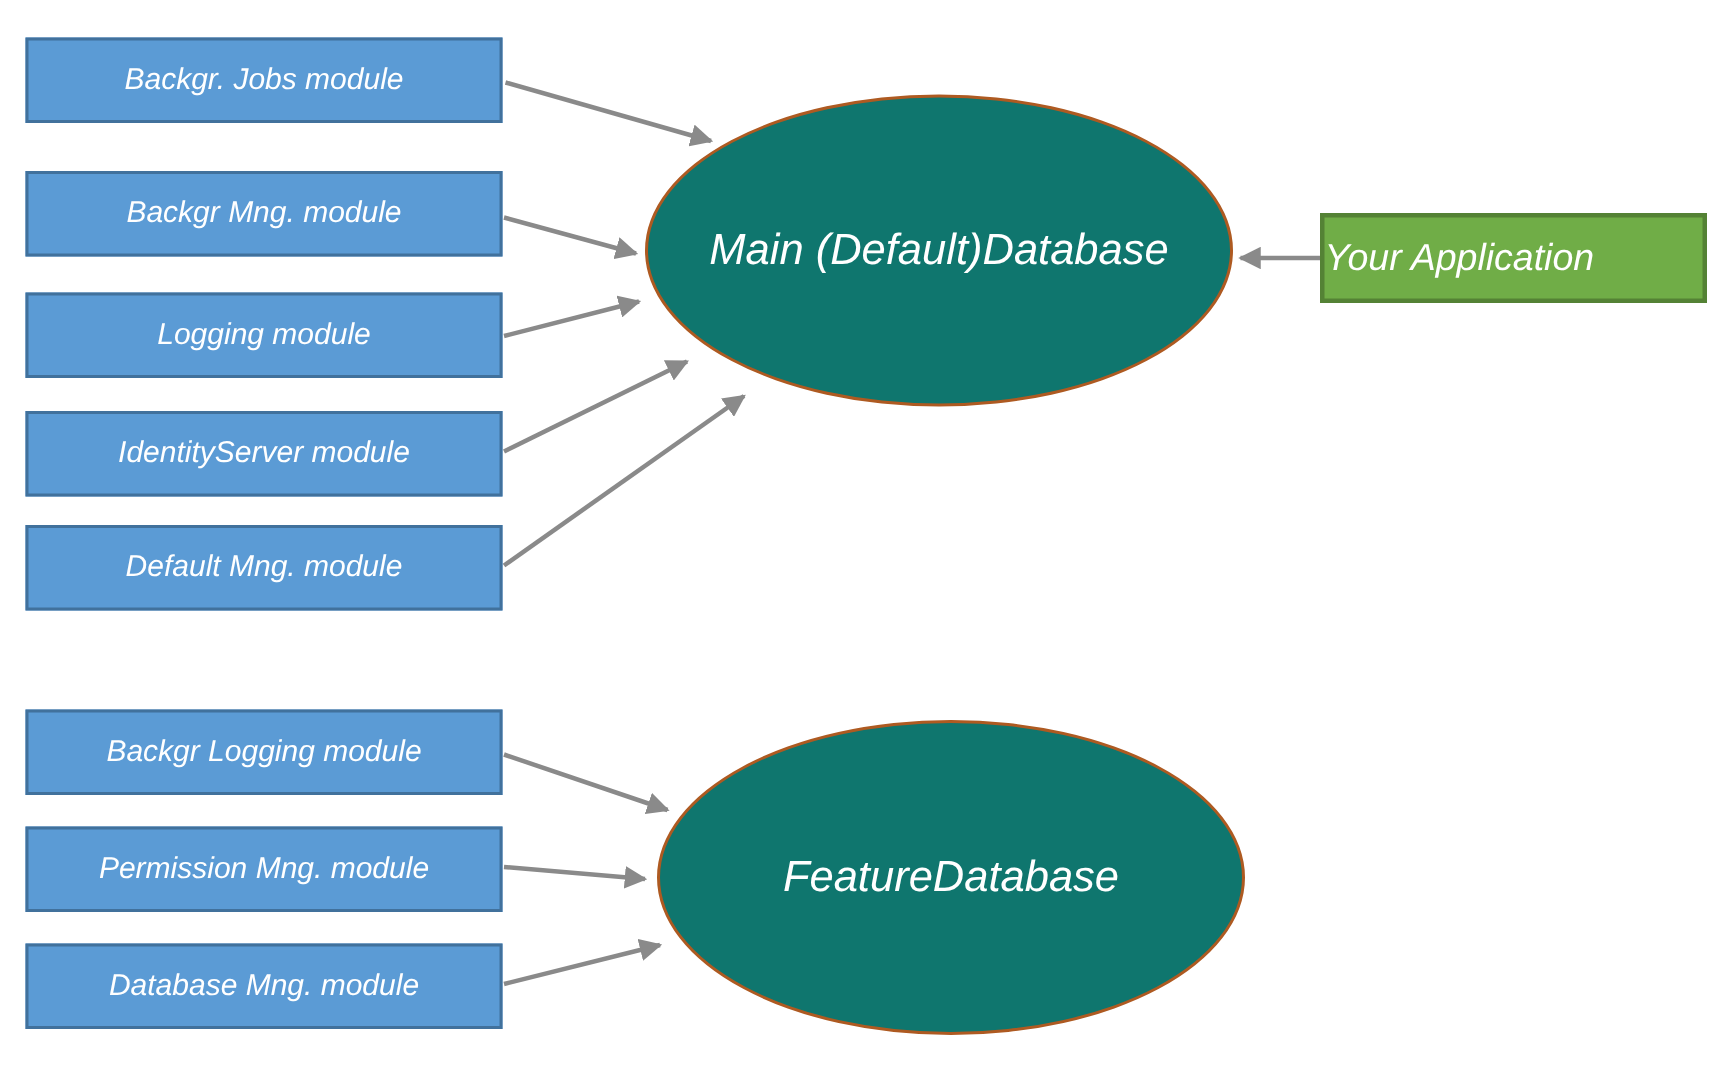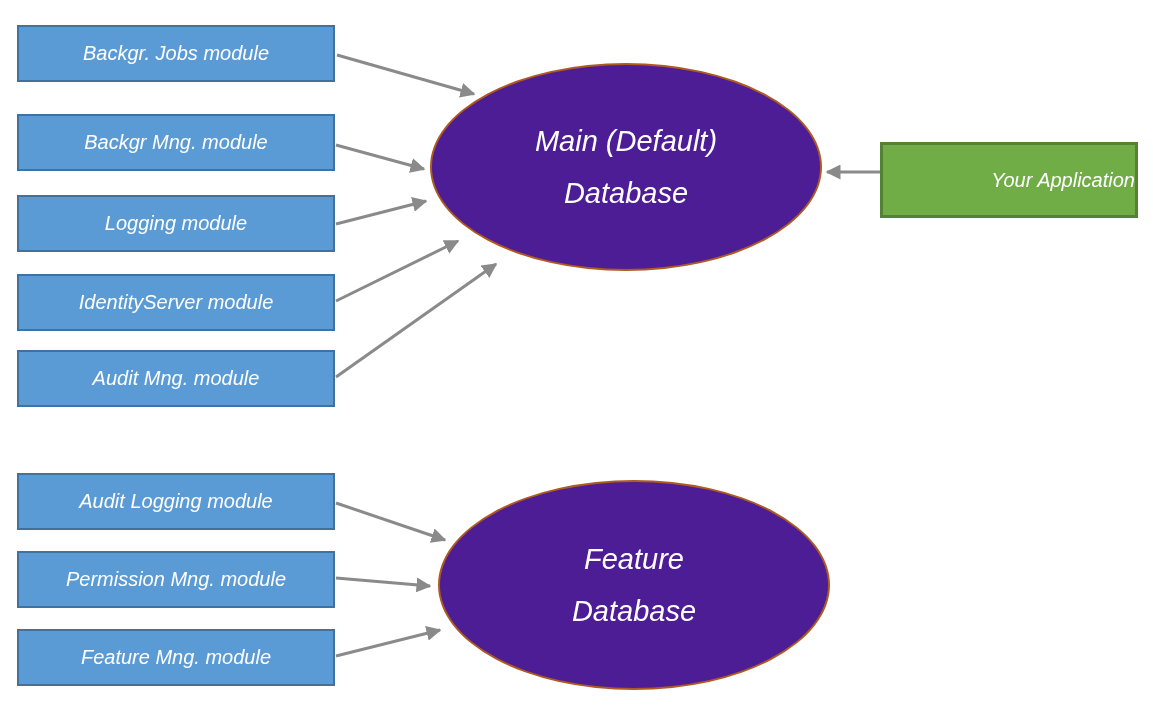--- a/index.html
+++ b/index.html
@@ -27,46 +27,46 @@
     color: #ffffff;
     font-size: 20px;
     display: flex;
     align-items: center;
     justify-content: center;
     text-align: center;
   }
   .db-ellipse {
     position: absolute;
     box-sizing: border-box;
-    background: #4c1d95;
+    background: #0f766e;
     border: 2px solid #AE5A21;
     border-radius: 50%;
     color: #ffffff;
     display: flex;
-    flex-direction: column;
+    flex-direction: row;
     align-items: center;
     justify-content: center;
     text-align: center;
     font-size: 29px;
     line-height: 52px;
   }
   .app-box {
     position: absolute;
     left: 880px;
     top: 142px;
     width: 258px;
-    height: 76px;
+    height: 60px;
     box-sizing: border-box;
     background: #70AD47;
     border: 3px solid #548235;
     color: #ffffff;
-    font-size: 20px;
+    font-size: 25px;
     display: flex;
     align-items: center;
-    justify-content: flex-end;
+    justify-content: flex-start;
     text-align: center;
   }
   #ellipse-main { left: 430px; top: 63px;  width: 392px; height: 208px; }
   #ellipse-second { left: 438px; top: 480px; width: 392px; height: 210px; }
   .arrow-layer {
     position: absolute;
     left: 0; top: 0;
     width: 1153px;
     height: 711px;
     pointer-events: none;
@@ -104,31 +104,31 @@
   <div class="module-box" style="top:114px">
     <span>Backgr Mng. module</span>
   </div>
   <div class="module-box" style="top:195px">
     <span>Logging module</span>
   </div>
   <div class="module-box" style="top:274px">
     <span>IdentityServer module</span>
   </div>
   <div class="module-box" style="top:350px">
-    <span>Audit Mng. module</span>
+    <span>Default Mng. module</span>
   </div>
 
   <div class="module-box" style="top:473px">
-    <span>Audit Logging module</span>
+    <span>Backgr Logging module</span>
   </div>
   <div class="module-box" style="top:551px">
     <span>Permission Mng. module</span>
   </div>
   <div class="module-box" style="top:629px">
-    <span>Feature Mng. module</span>
+    <span>Database Mng. module</span>
   </div>
 
   <div id="ellipse-main" class="db-ellipse">
     <span>Main (Default)</span>
     <span>Database</span>
   </div>
   <div id="ellipse-second" class="db-ellipse">
     <span>Feature</span>
     <span>Database</span>
   </div>

